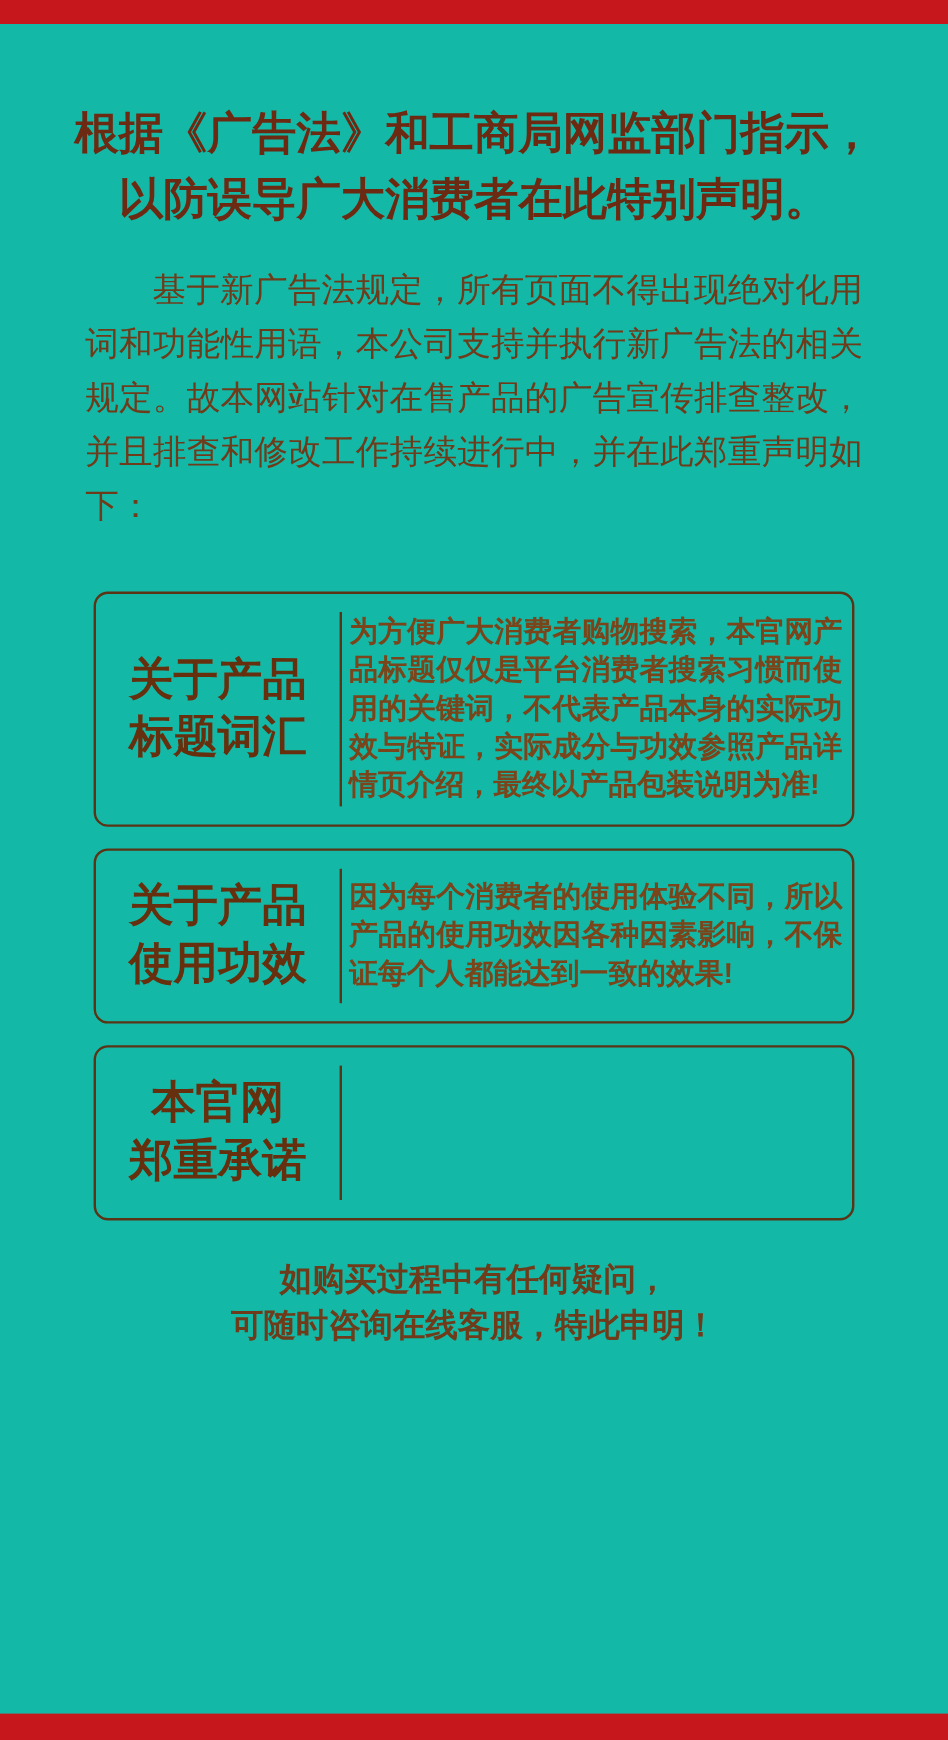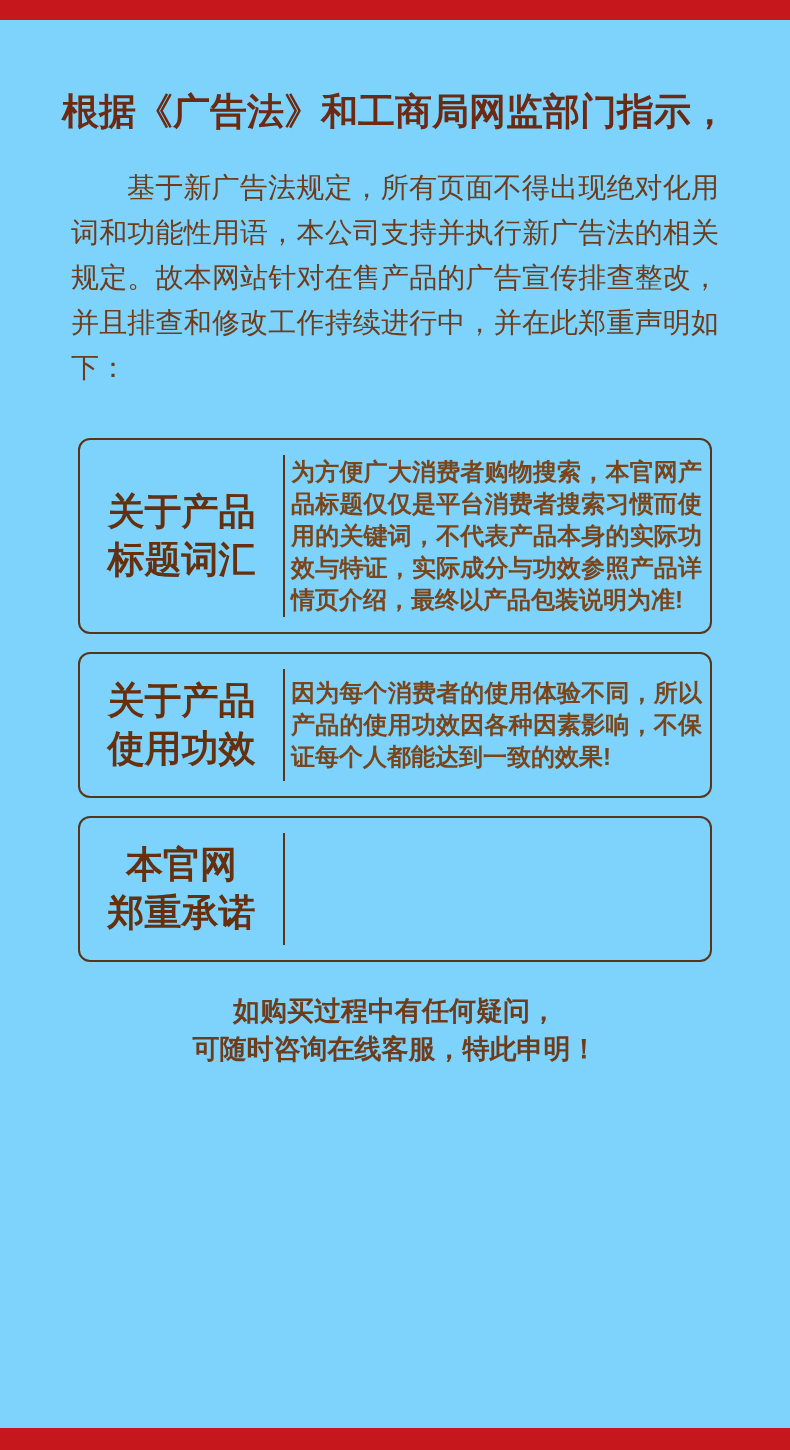--- a/index.html
+++ b/index.html
@@ -6,21 +6,21 @@
   html, body { width: 790px; }
   body {
     font-family: "Liberation Serif", "DejaVu Serif", serif;
     background: #f0d9ad;
   }
   .page {
     width: 790px;
     height: 1450px;
     display: flex;
     flex-direction: column;
-    background: #7dd3fc;
+    background: #14b8a6;
     overflow: hidden;
   }
   .red-bar { width: 100%; background: #c5171c; flex-shrink: 0; }
   .red-bar.top { height: 20px; }
   .red-bar.bottom { height: 22px; margin-top: auto; }
 
   .statement-title {
     margin-top: 64px;
     text-align: center;
     font-size: 37px;
@@ -94,20 +94,21 @@
 </style>
 </head>
 <body>
 
 <div class="page">
   <div class="red-bar top"></div>
 
   <main>
     <h1 class="statement-title">
       <span>根据《广告法》和工商局网监部门指示，</span>
+      <span>以防误导广大消费者在此特别声明。</span>
     </h1>
 
     <p class="para first">基于新广告法规定，所有页面不得出现绝对化用词和功能性用语，本公司支持并执行新广告法的相关规定。故本网站针对在售产品的广告宣传排查整改，并且排查和修改工作持续进行中，并在此郑重声明如下：</p>
 
     <section class="boxes">
 
       <div class="notice-box" style="min-height:196px">
         <div class="box-label">
           <span>关于产品</span>
           <span>标题词汇</span>

